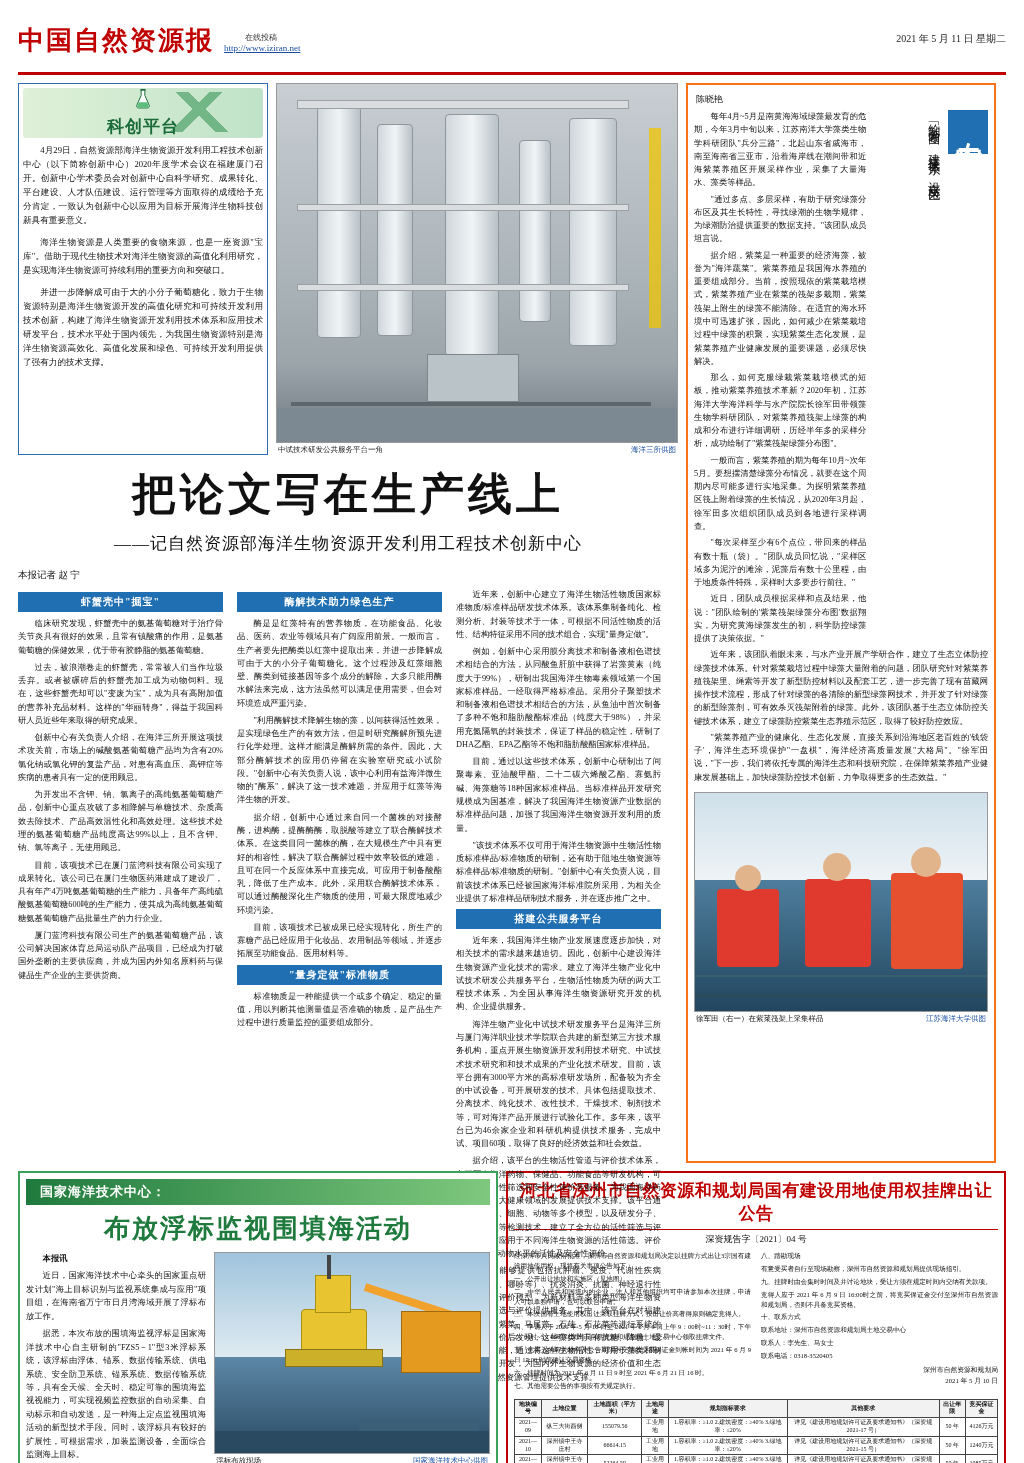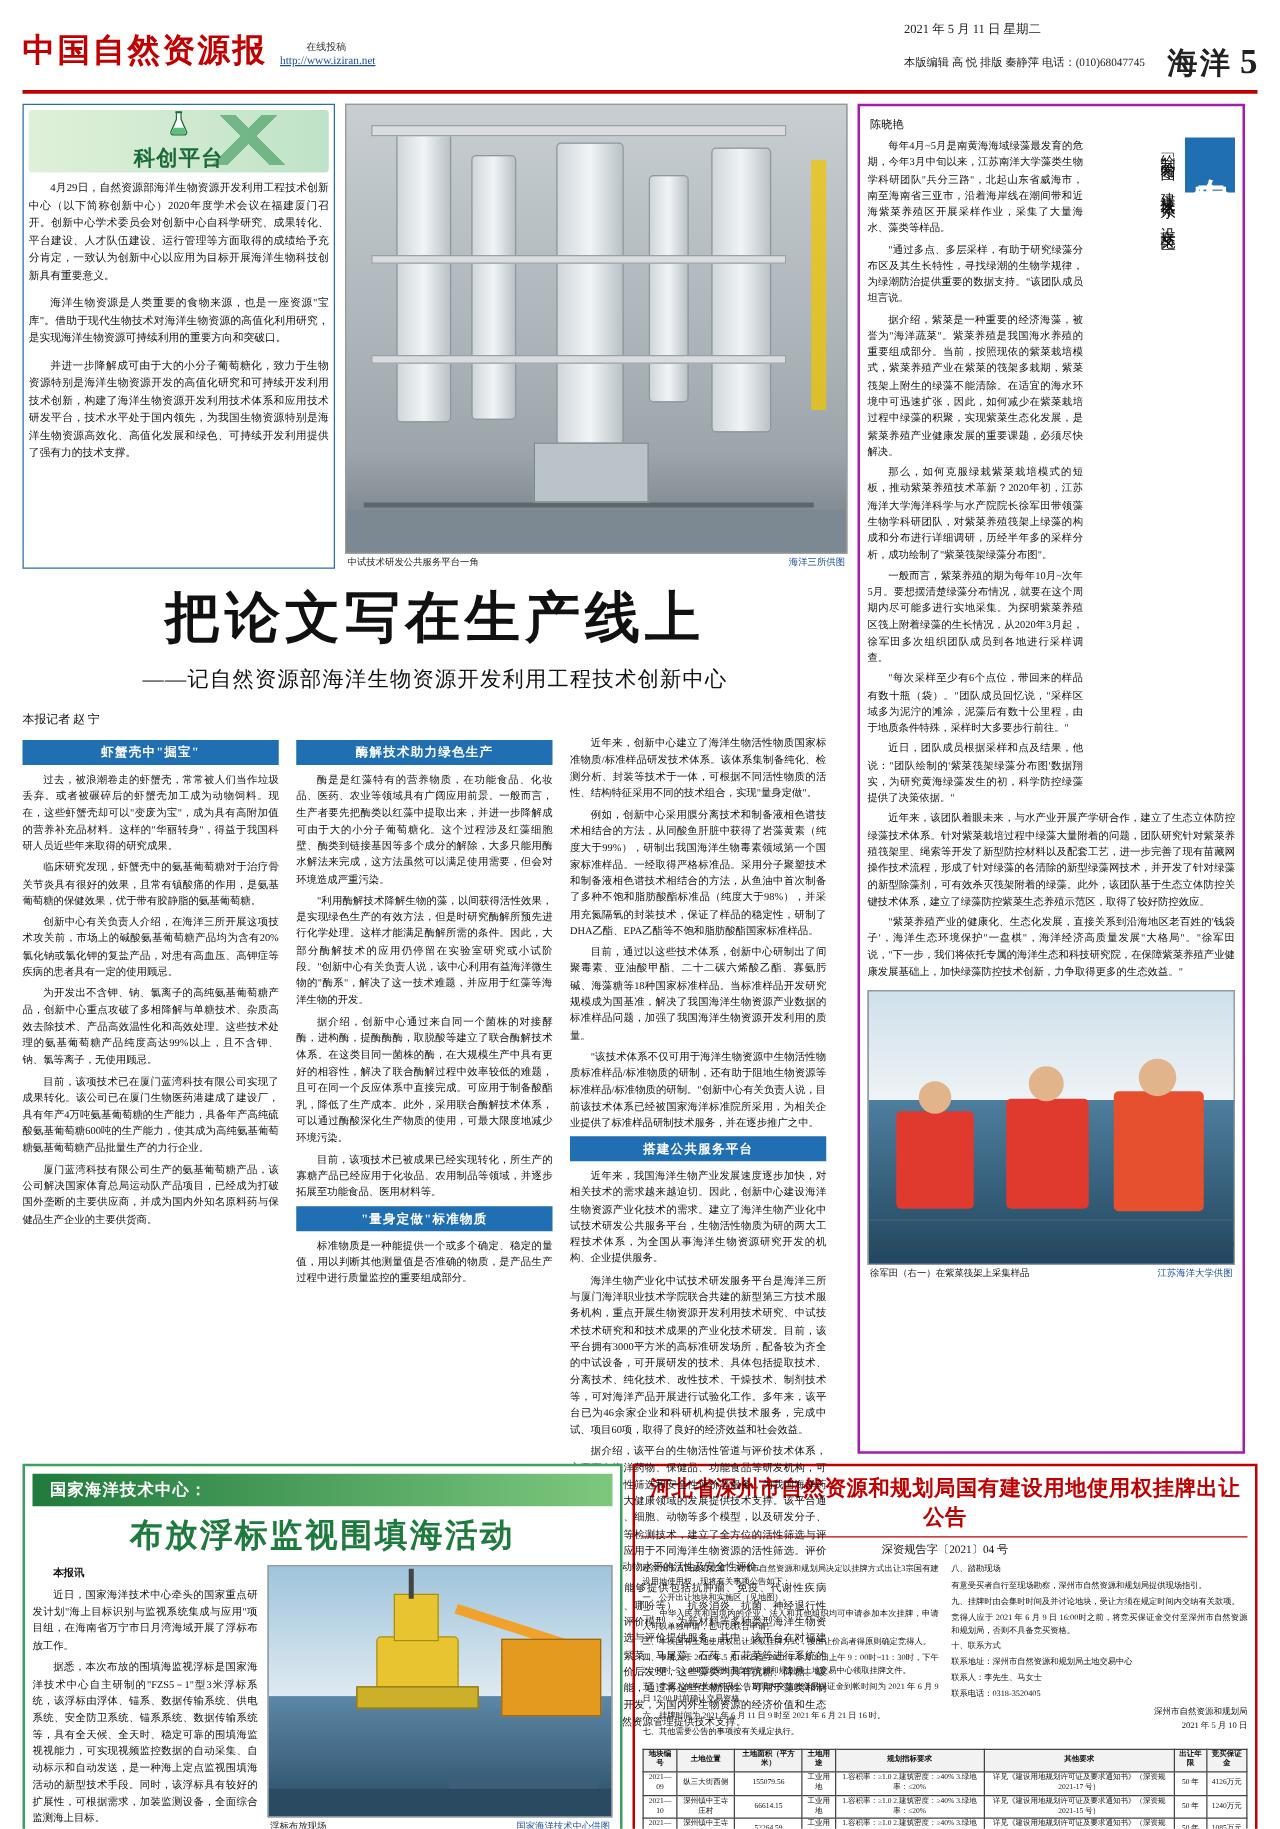--- a/index.html
+++ b/index.html
@@ -42,21 +42,21 @@
   .mast-section .num{font-size:28px;font-weight:bold;}
 
   
   .main{
     margin-top:8px;
     display:flex;
     gap:8px;
     height:1080px;
   }
   .col-left{width:660px;position:relative;}
-  .col-right{width:310px;position:relative;border:2px solid #a21caf;padding:6px;box-sizing:border-box;}
+  .col-right{width:310px;position:relative;border:2px solid #f97316;padding:6px;box-sizing:border-box;}
 
   
   .topblock{display:flex;gap:8px;height:372px;}
   .introbox{
     width:250px;border:1px solid #2b6cb0;box-sizing:border-box;
     padding:4px;position:relative;background:#fff;
   }
   .kcpt-banner{
     height:50px;background:linear-gradient(90deg,#dff0d8,#bfe3c8);
     border-radius:3px;display:flex;align-items:center;gap:6px;padding:0 8px;
@@ -189,27 +189,20 @@
   <div class="masthead">
     <div class="mast-left">
       <div class="mast-title">中国自然资源报</div>
       <div class="mast-url">
         <div class="u1">在线投稿</div>
         <div class="u2">http://www.iziran.net</div>
       </div>
     </div>
     <div class="mast-right">
       <div class="mast-date">2021 年 5 月 11 日  星期二</div>
-      <div class="mast-credits">
-        <span>本版编辑 高 悦   排版 秦静萍   电话：(010)68047745</span>
-        <span class="mast-section">
-          <span class="sec">海洋</span>
-          <span class="num">5</span>
-        </span>
-      </div>
     </div>
   </div>
 
   <div class="main">
 
     <div class="col-left">
 
       <div class="topblock">
 
         <div class="introbox">
@@ -254,22 +247,22 @@
       <div class="headline">
         <h1>把论文写在生产线上</h1>
         <h2>——记自然资源部海洋生物资源开发利用工程技术创新中心</h2>
       </div>
       <div class="byline">本报记者 赵 宁</div>
 
       <div class="body3">
 
         <div class="bcol">
           <div class="btag center">虾蟹壳中"掘宝"</div>
+          <p class="bp">临床研究发现，虾蟹壳中的氨基葡萄糖对于治疗骨关节炎具有很好的效果，且常有镇酸痛的作用，是氨基葡萄糖的保健效果，优于带有胶静脂的氨基葡萄糖。</p>
           <p class="bp">过去，被浪潮卷走的虾蟹壳，常常被人们当作垃圾丢弃。或者被碾碎后的虾蟹壳加工成为动物饲料。现在，这些虾蟹壳却可以"变废为宝"，成为具有高附加值的营养补充品材料。这样的"华丽转身"，得益于我国科研人员近些年来取得的研究成果。</p>
-          <p class="bp">临床研究发现，虾蟹壳中的氨基葡萄糖对于治疗骨关节炎具有很好的效果，且常有镇酸痛的作用，是氨基葡萄糖的保健效果，优于带有胶静脂的氨基葡萄糖。</p>
           <p class="bp">创新中心有关负责人介绍，在海洋三所开展这项技术攻关前，市场上的碱酸氨基葡萄糖产品均为含有20%氯化钠或氯化钾的复盐产品，对患有高血压、高钾症等疾病的患者具有一定的使用顾忌。</p>
           <p class="bp">为开发出不含钾、钠、氯离子的高纯氨基葡萄糖产品，创新中心重点攻破了多相降解与单糖技术、杂质高效去除技术、产品高效温性化和高效处理。这些技术处理的氨基葡萄糖产品纯度高达99%以上，且不含钾、钠、氯等离子，无使用顾忌。</p>
           <p class="bp">目前，该项技术已在厦门蓝湾科技有限公司实现了成果转化。该公司已在厦门生物医药港建成了建设厂，具有年产4万吨氨基葡萄糖的生产能力，具备年产高纯硫酸氨基葡萄糖600吨的生产能力，使其成为高纯氨基葡萄糖氨基葡萄糖产品批量生产的力行企业。</p>
           <p class="bp">厦门蓝湾科技有限公司生产的氨基葡萄糖产品，该公司解决国家体育总局运动队产品项目，已经成为打破国外垄断的主要供应商，并成为国内外知名原料药与保健品生产企业的主要供货商。</p>
         </div>
 
         <div class="bcol">
           <div class="btag center">酶解技术助力绿色生产</div>
           <p class="bp">酶是是红藻特有的营养物质，在功能食品、化妆品、医药、农业等领域具有广阔应用前景。一般而言，生产者要先把酶类以红藻中提取出来，并进一步降解成可由于大的小分子葡萄糖化。这个过程涉及红藻细胞壁、酶类到链接基因等多个成分的解除，大多只能用酶水解法来完成，这方法虽然可以满足使用需要，但会对环境造成严重污染。</p>
           <p class="bp">"利用酶解技术降解生物的藻，以间获得活性效果，是实现绿色生产的有效方法，但是时研究酶解所预先进行化学处理。这样才能满足酶解所需的条件。因此，大部分酶解技术的应用仍停留在实验室研究或小试阶段。"创新中心有关负责人说，该中心利用有益海洋微生物的"酶系"，解决了这一技术难题，并应用于红藻等海洋生物的开发。</p>

